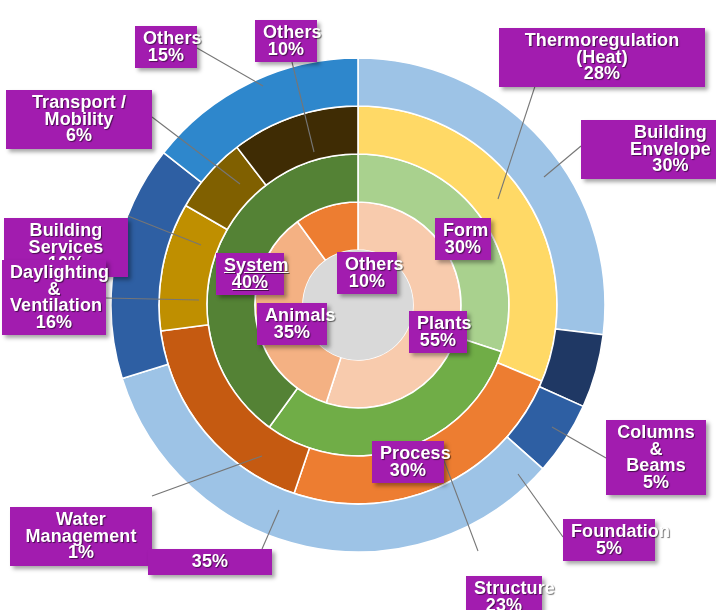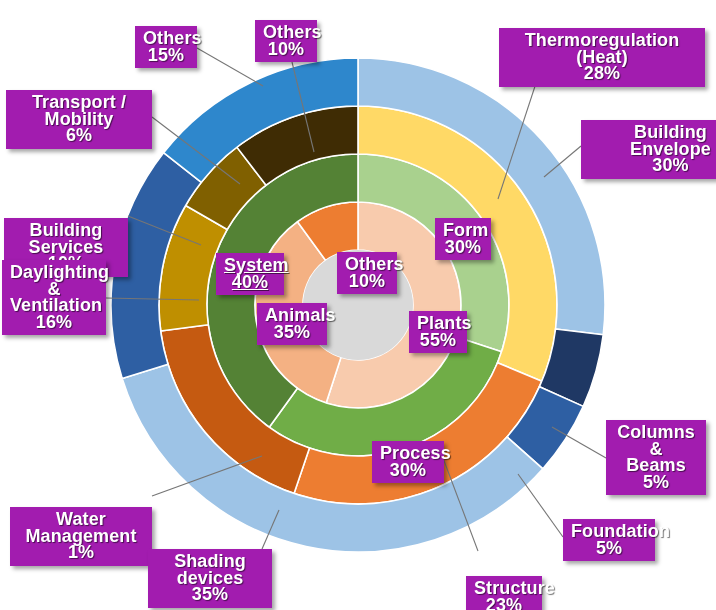--- a/index.html
+++ b/index.html
@@ -131,15 +131,15 @@
       <div class="label-box" style="left: 337px; top: 252px; width: 60px;"><span class="lb-name">Others</span><span class="lb-pct">10%</span></div>
       <div class="label-box" style="left: 216px; top: 253px; width: 68px; text-decoration: underline;"><span class="lb-name">System</span><span class="lb-pct">40%</span></div>
       <div class="label-box" style="left: 257px; top: 303px; width: 70px;"><span class="lb-name">Animals</span><span class="lb-pct">35%</span></div>
       <div class="label-box" style="left: 409px; top: 311px; width: 58px;"><span class="lb-name">Plants</span><span class="lb-pct">55%</span></div>
       <div class="label-box" style="left: 372px; top: 409px; width: 72px; margin-top: 32px;"><span class="lb-name">Process</span><span class="lb-pct">30%</span></div>
       <div class="label-box" style="left: 606px; top: 420px; width: 100px;"><span class="lb-name">Columns &amp;
 Beams</span><span class="lb-pct">5%</span></div>
       <div class="label-box" style="left: 563px; top: 519px; width: 92px;"><span class="lb-name">Foundation</span><span class="lb-pct">5%</span></div>
       <div class="label-box" style="left: 10px; top: 477px; width: 142px; margin-top: 30px;"><span class="lb-name">Water Management</span><span class="lb-pct">1%</span></div>
       <div class="label-box" style="left: 466px; top: 551px; width: 76px; margin-top: 25px;"><span class="lb-name">Structure</span><span class="lb-pct">23%</span></div>
-      <div class="label-box" style="left: 148px; top: 549px; width: 124px;"><span class="lb-name">Shading devices</span><span class="lb-pct">35%</span></div>
+      <div class="label-box" style="left: 148px; top: 549px; width: 124px;"><span class="lb-pct">35%</span></div>
     </div>
 </div>
 
 </body></html>

